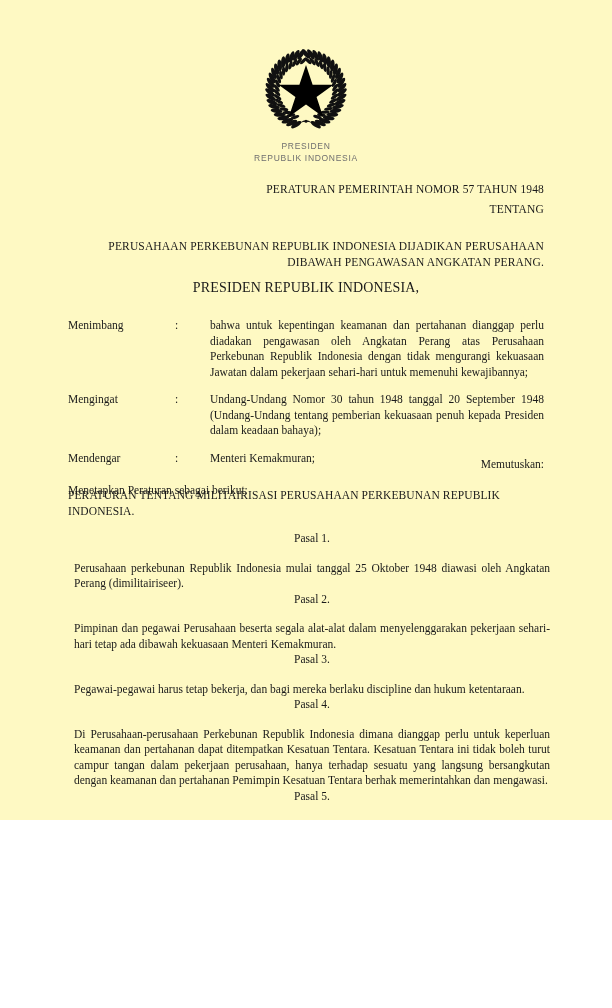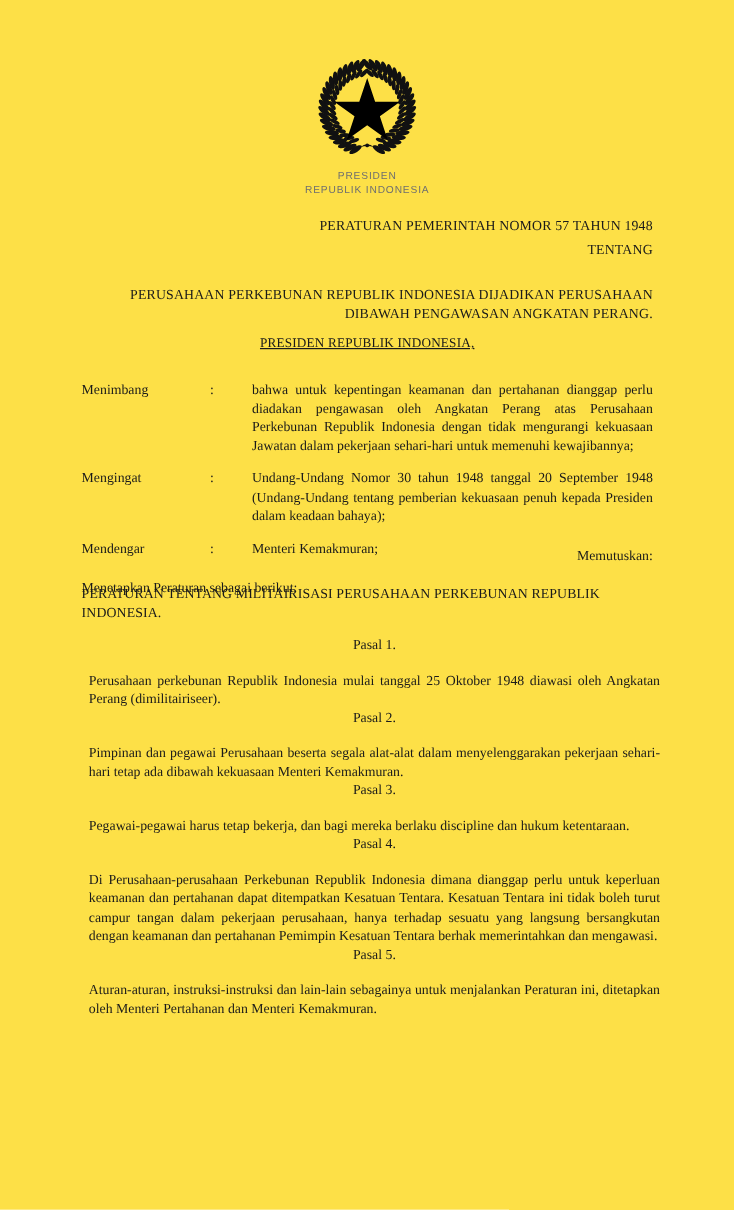--- a/index.html
+++ b/index.html
@@ -14,22 +14,22 @@
     position: relative;
     font-family: "Liberation Serif", "DejaVu Serif", serif;
     color: #1a1a1a;
     overflow: hidden;
   }
 
   .page {
     position: absolute;
     left: 0; top: 0;
     width: 612px;
-    height: 1008px;
-    background: #fde047;
+    height: 820px;
+    background: #fef9c3;
   }
 
   
   .emblem-block {
     position: absolute;
     left: 0;
     top: 42px;
     width: 612px;
     text-align: center;
   }
@@ -71,23 +71,22 @@
     margin-top: 19px;
     line-height: 16px;
   }
 
   .presiden-line {
     position: absolute;
     left: 68px;
     top: 280px;
     width: 476px;
     text-align: center;
-    font-size: 11px;
+    font-size: 14px;
     letter-spacing: 0.15px;
-    text-decoration: underline;
   }
 
   
   .considerations {
     position: absolute;
     left: 68px;
     top: 318px;
     width: 476px;
   }
   .cons-row {
@@ -309,17 +308,16 @@
     <div class="article">
       <div class="article-heading">Pasal 3.</div>
       <div class="article-body">Pegawai-pegawai harus tetap bekerja, dan bagi mereka berlaku discipline dan hukum ketentaraan.</div>
     </div>
     <div class="article">
       <div class="article-heading">Pasal 4.</div>
       <div class="article-body">Di Perusahaan-perusahaan Perkebunan Republik Indonesia dimana dianggap perlu untuk keperluan keamanan dan pertahanan dapat ditempatkan Kesatuan Tentara. Kesatuan Tentara ini tidak boleh turut campur tangan dalam pekerjaan perusahaan, hanya terhadap sesuatu yang langsung bersangkutan dengan keamanan dan pertahanan Pemimpin Kesatuan Tentara berhak memerintahkan dan mengawasi.</div>
     </div>
     <div class="article">
       <div class="article-heading">Pasal 5.</div>
-      <div class="article-body">Aturan-aturan, instruksi-instruksi dan lain-lain sebagainya untuk menjalankan Peraturan ini, ditetapkan oleh Menteri Pertahanan dan Menteri Kemakmuran.</div>
     </div>
   </div>
 
 </div>
 
 </body></html>

